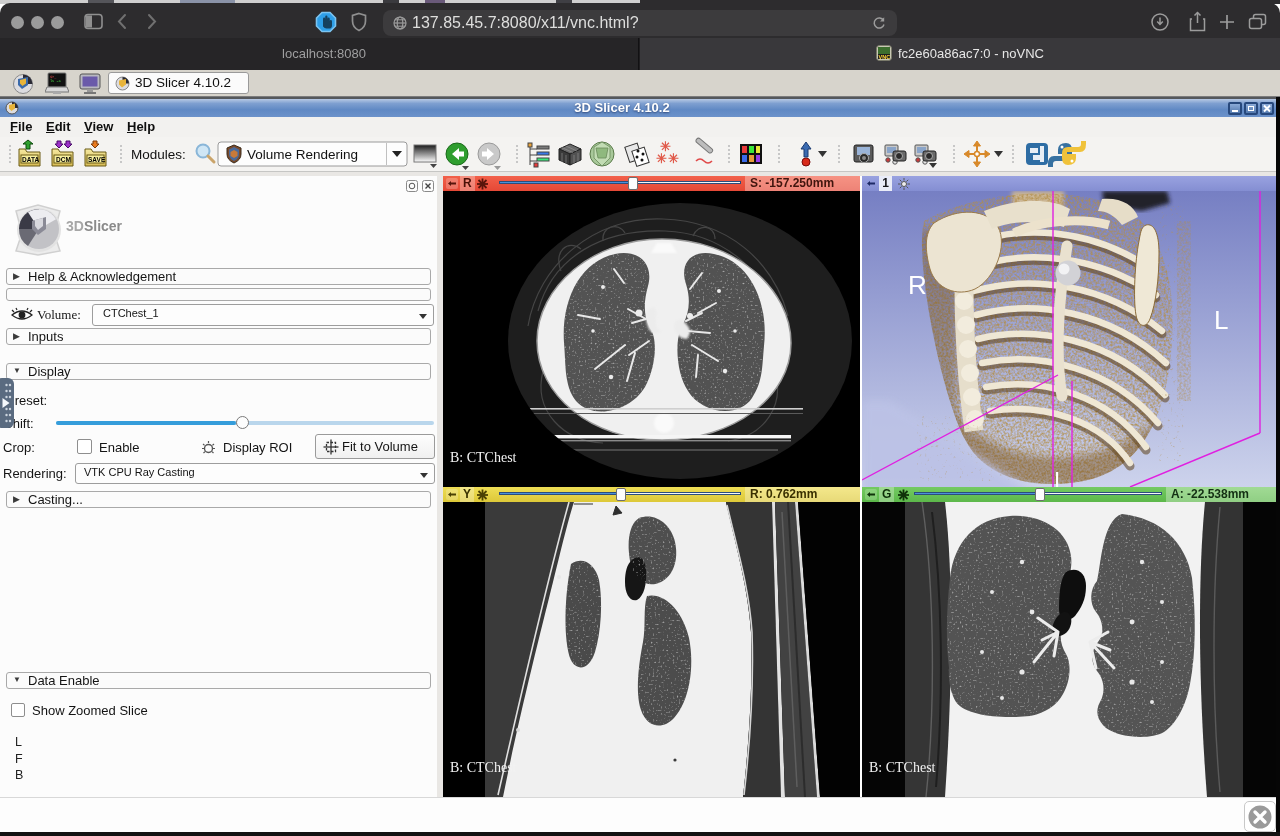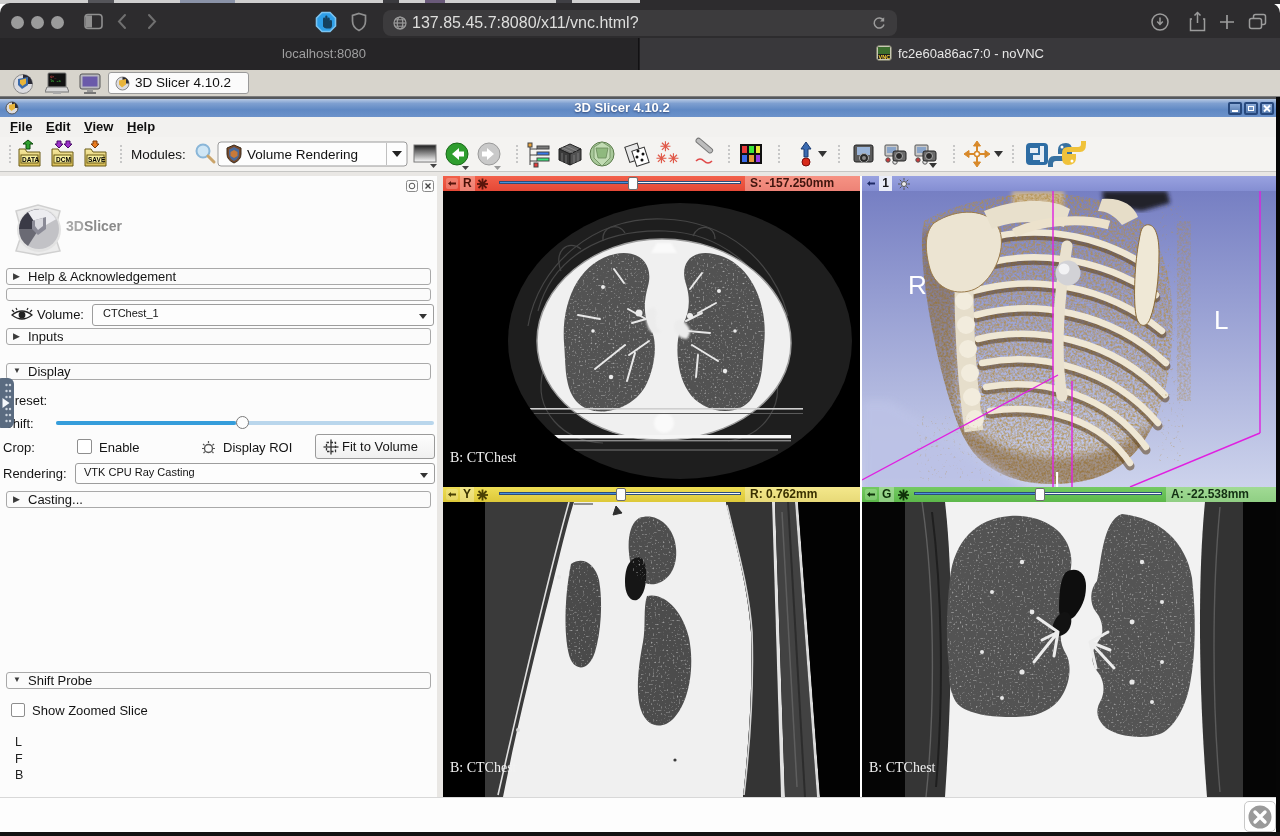--- a/index.html
+++ b/index.html
@@ -457,21 +457,21 @@
       <span class="tri">▶</span>
       <span class="lbl">Help &amp; Acknowledgement</span>
     </div>
   <div class="abs chead" style="top:112px; height:13px;"></div>
 
   <svg class="abs" style="left:11px; top:130px;" width="22" height="17">
       <path d="M1 9 Q11 1 21 9 Q11 17 1 9 Z" fill="#fff" stroke="#222" stroke-width="1.3"></path>
       <circle cx="11" cy="9" r="3.4" fill="#222"></circle>
       <path d="M3 6 L1 4 M6 4 L5 2 M16 4 L17 2 M19 6 L21 4" stroke="#222" stroke-width="1.2"></path>
     </svg>
-  <div class="abs fieldtxt" style="left:37px; top:131px;">Volume:</div>
+  <div class="abs fieldtxt" style="left:37px; top:131px;font-family:Liberation Serif, serif;">Volume:</div>
   <div class="abs combo" style="left:92px; top:128px; width:342px; height:22px;">
       <span style="position:absolute; left:10px; top:2px;">CTChest_1</span>
       <span class="arr"></span>
     </div>
   <div class="abs chead" style="top:152px;">
       <span class="tri">▶</span>
       <span class="lbl">Inputs</span>
     </div>
   <div class="abs chead" style="top:187px;">
       <span class="tri" style="font-size:8px;">▼</span>
@@ -516,21 +516,21 @@
   <div class="abs combo" style="left:75px; top:287px; width:360px; height:21px;">
       <span style="position:absolute; left:8px; top:2px;">VTK CPU Ray Casting</span>
       <span class="arr"></span>
     </div>
   <div class="abs chead" style="top:315px;">
       <span class="tri">▶</span>
       <span class="lbl">Casting...</span>
     </div>
   <div class="abs chead" style="top:496px;">
       <span class="tri" style="font-size:8px;">▼</span>
-      <span class="lbl">Shift Probe</span>
+      <span class="lbl">Data Enable</span>
     </div>
   <div class="abs" style="left:11px; top:527px; width:14px; height:14px; background:#fff; border:1px solid #8e8e8e; border-radius:2px;"></div>
   <div class="abs fieldtxt" style="left:32px; top:527px;">Show Zoomed Slice</div>
   <div class="abs" style="left:15px; top:559px; font-size:12.5px; color:#222;">L</div>
   <div class="abs" style="left:15px; top:576px; font-size:12.5px; color:#222;">F</div>
   <div class="abs" style="left:15px; top:592px; font-size:12.5px; color:#222;">B</div>
 
   <div class="abs" style="left:-4px; top:202px; width:18px; height:50px; background:#5a6b80; border-radius:6px;"></div>
   <svg class="abs" style="left:0px; top:202px;" width="16" height="50">
     <g fill="#cdd6df">

